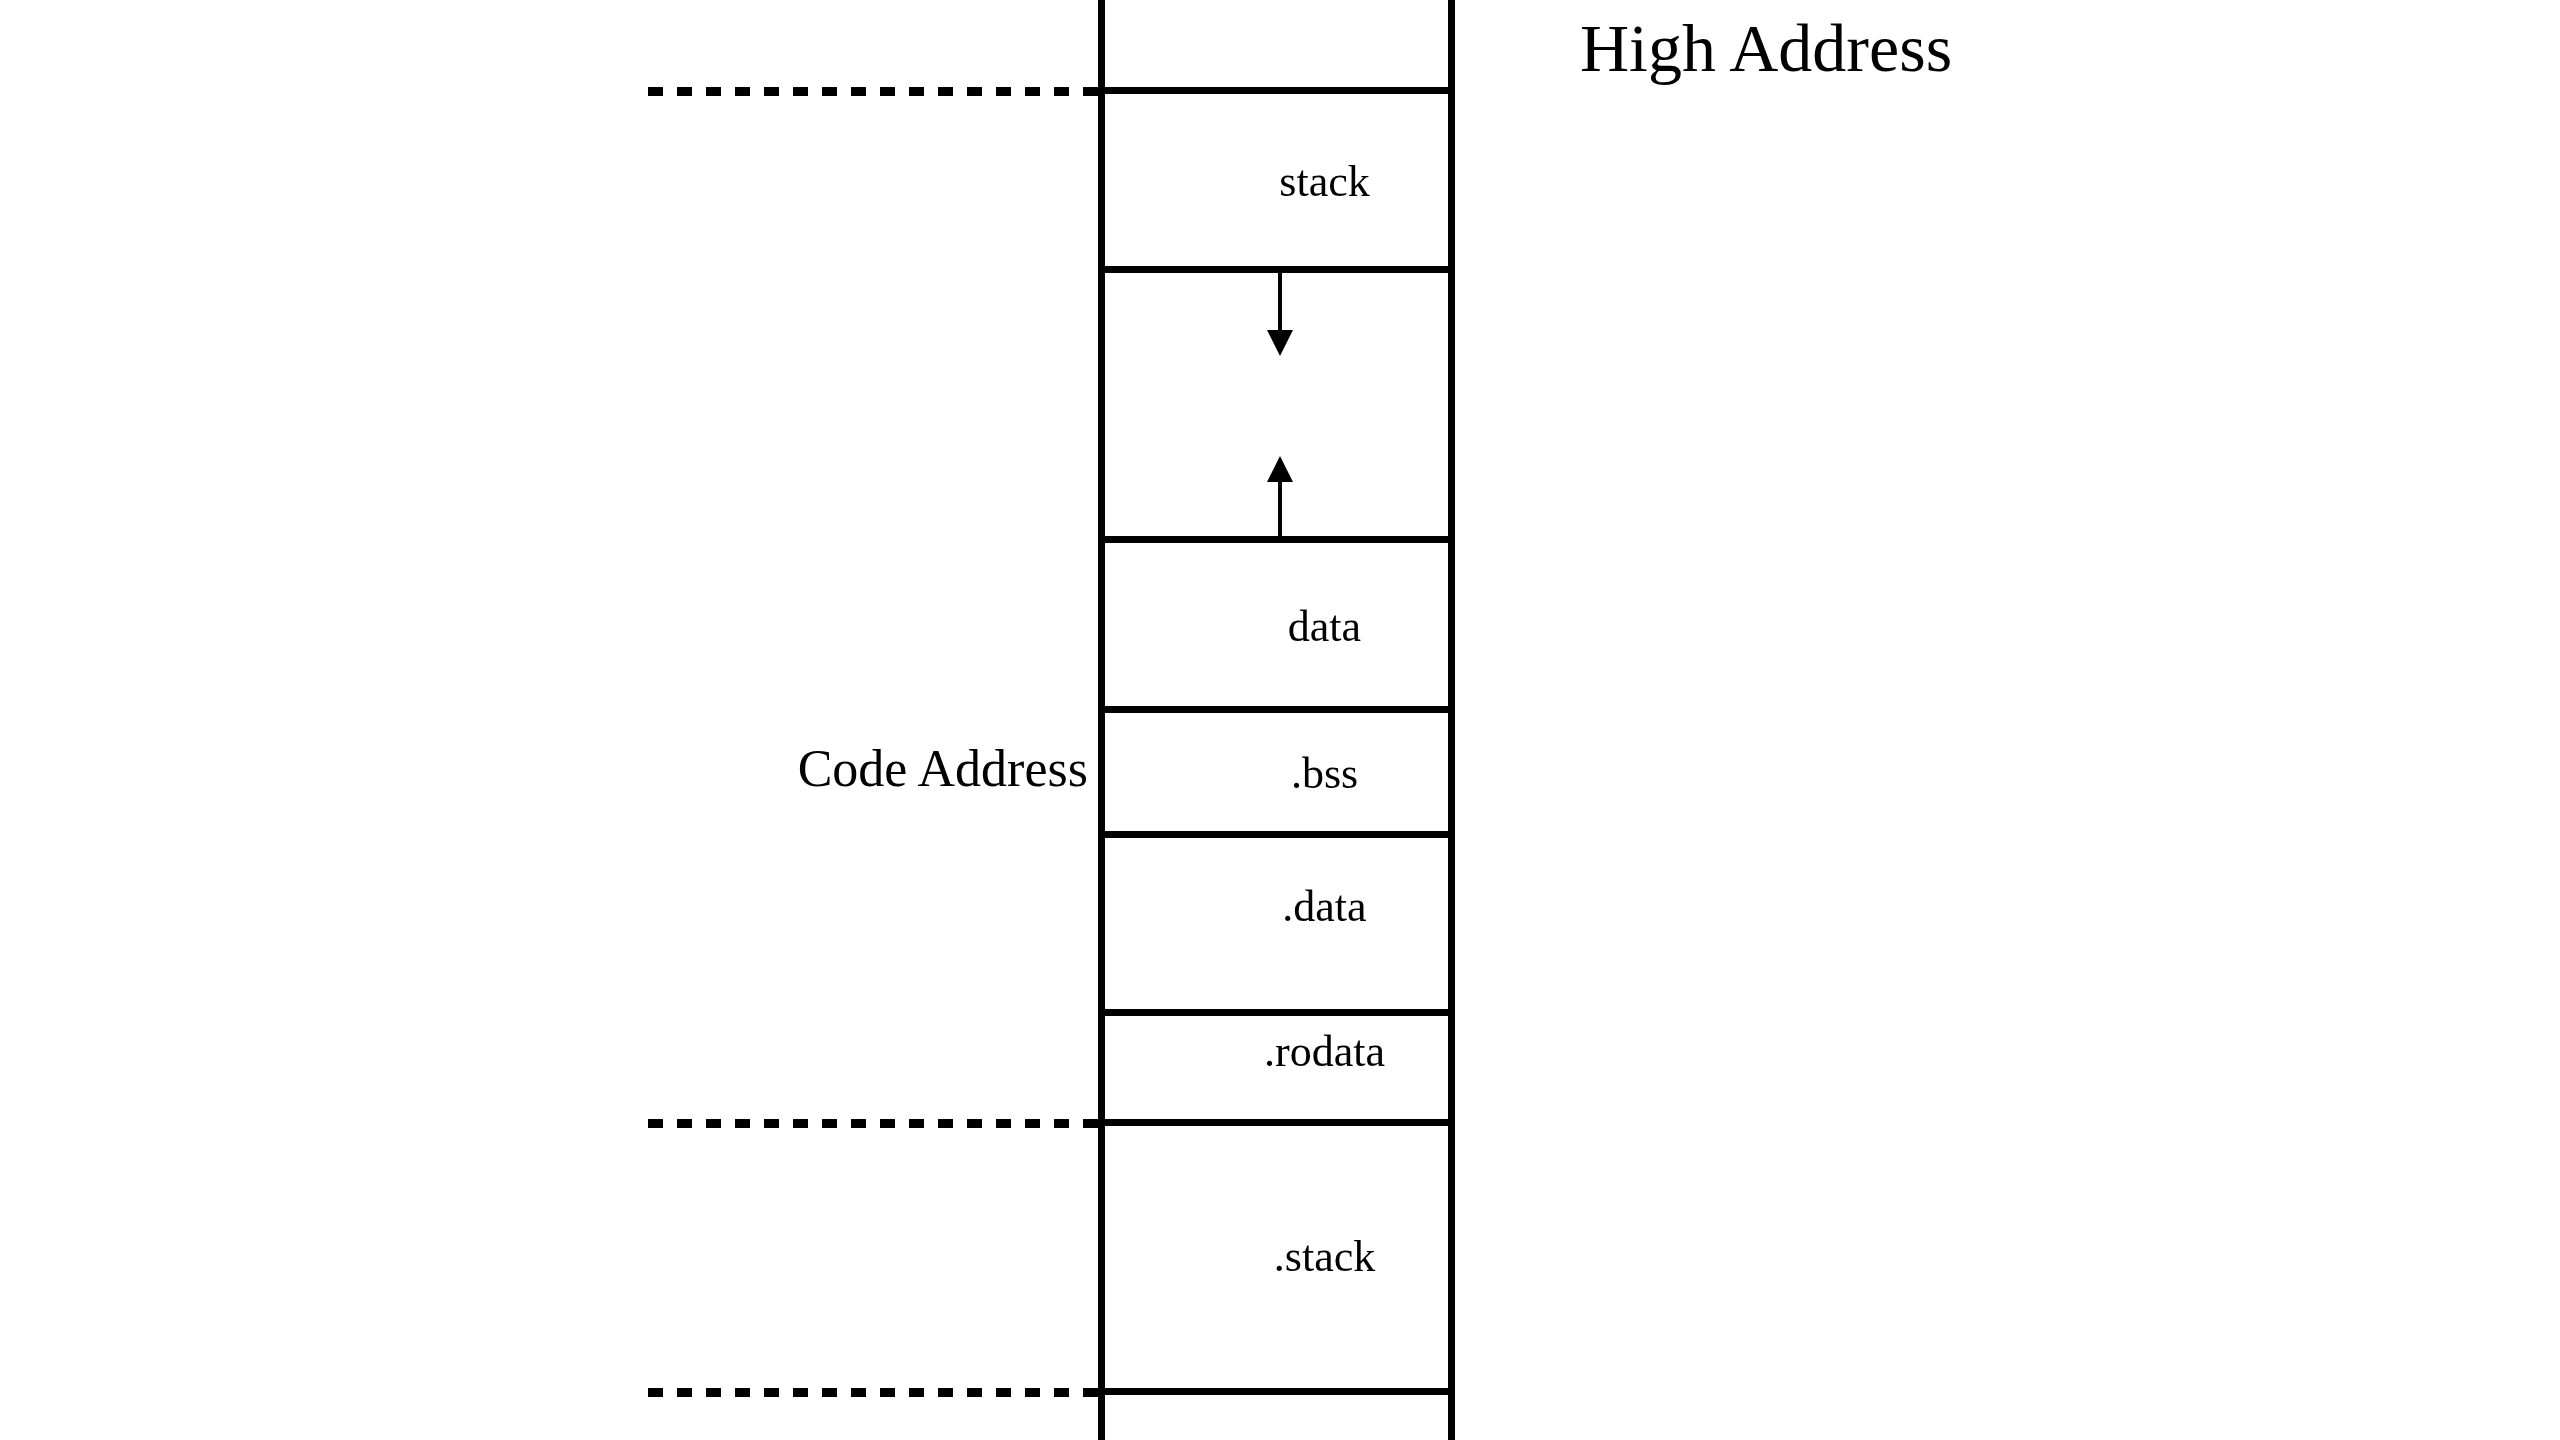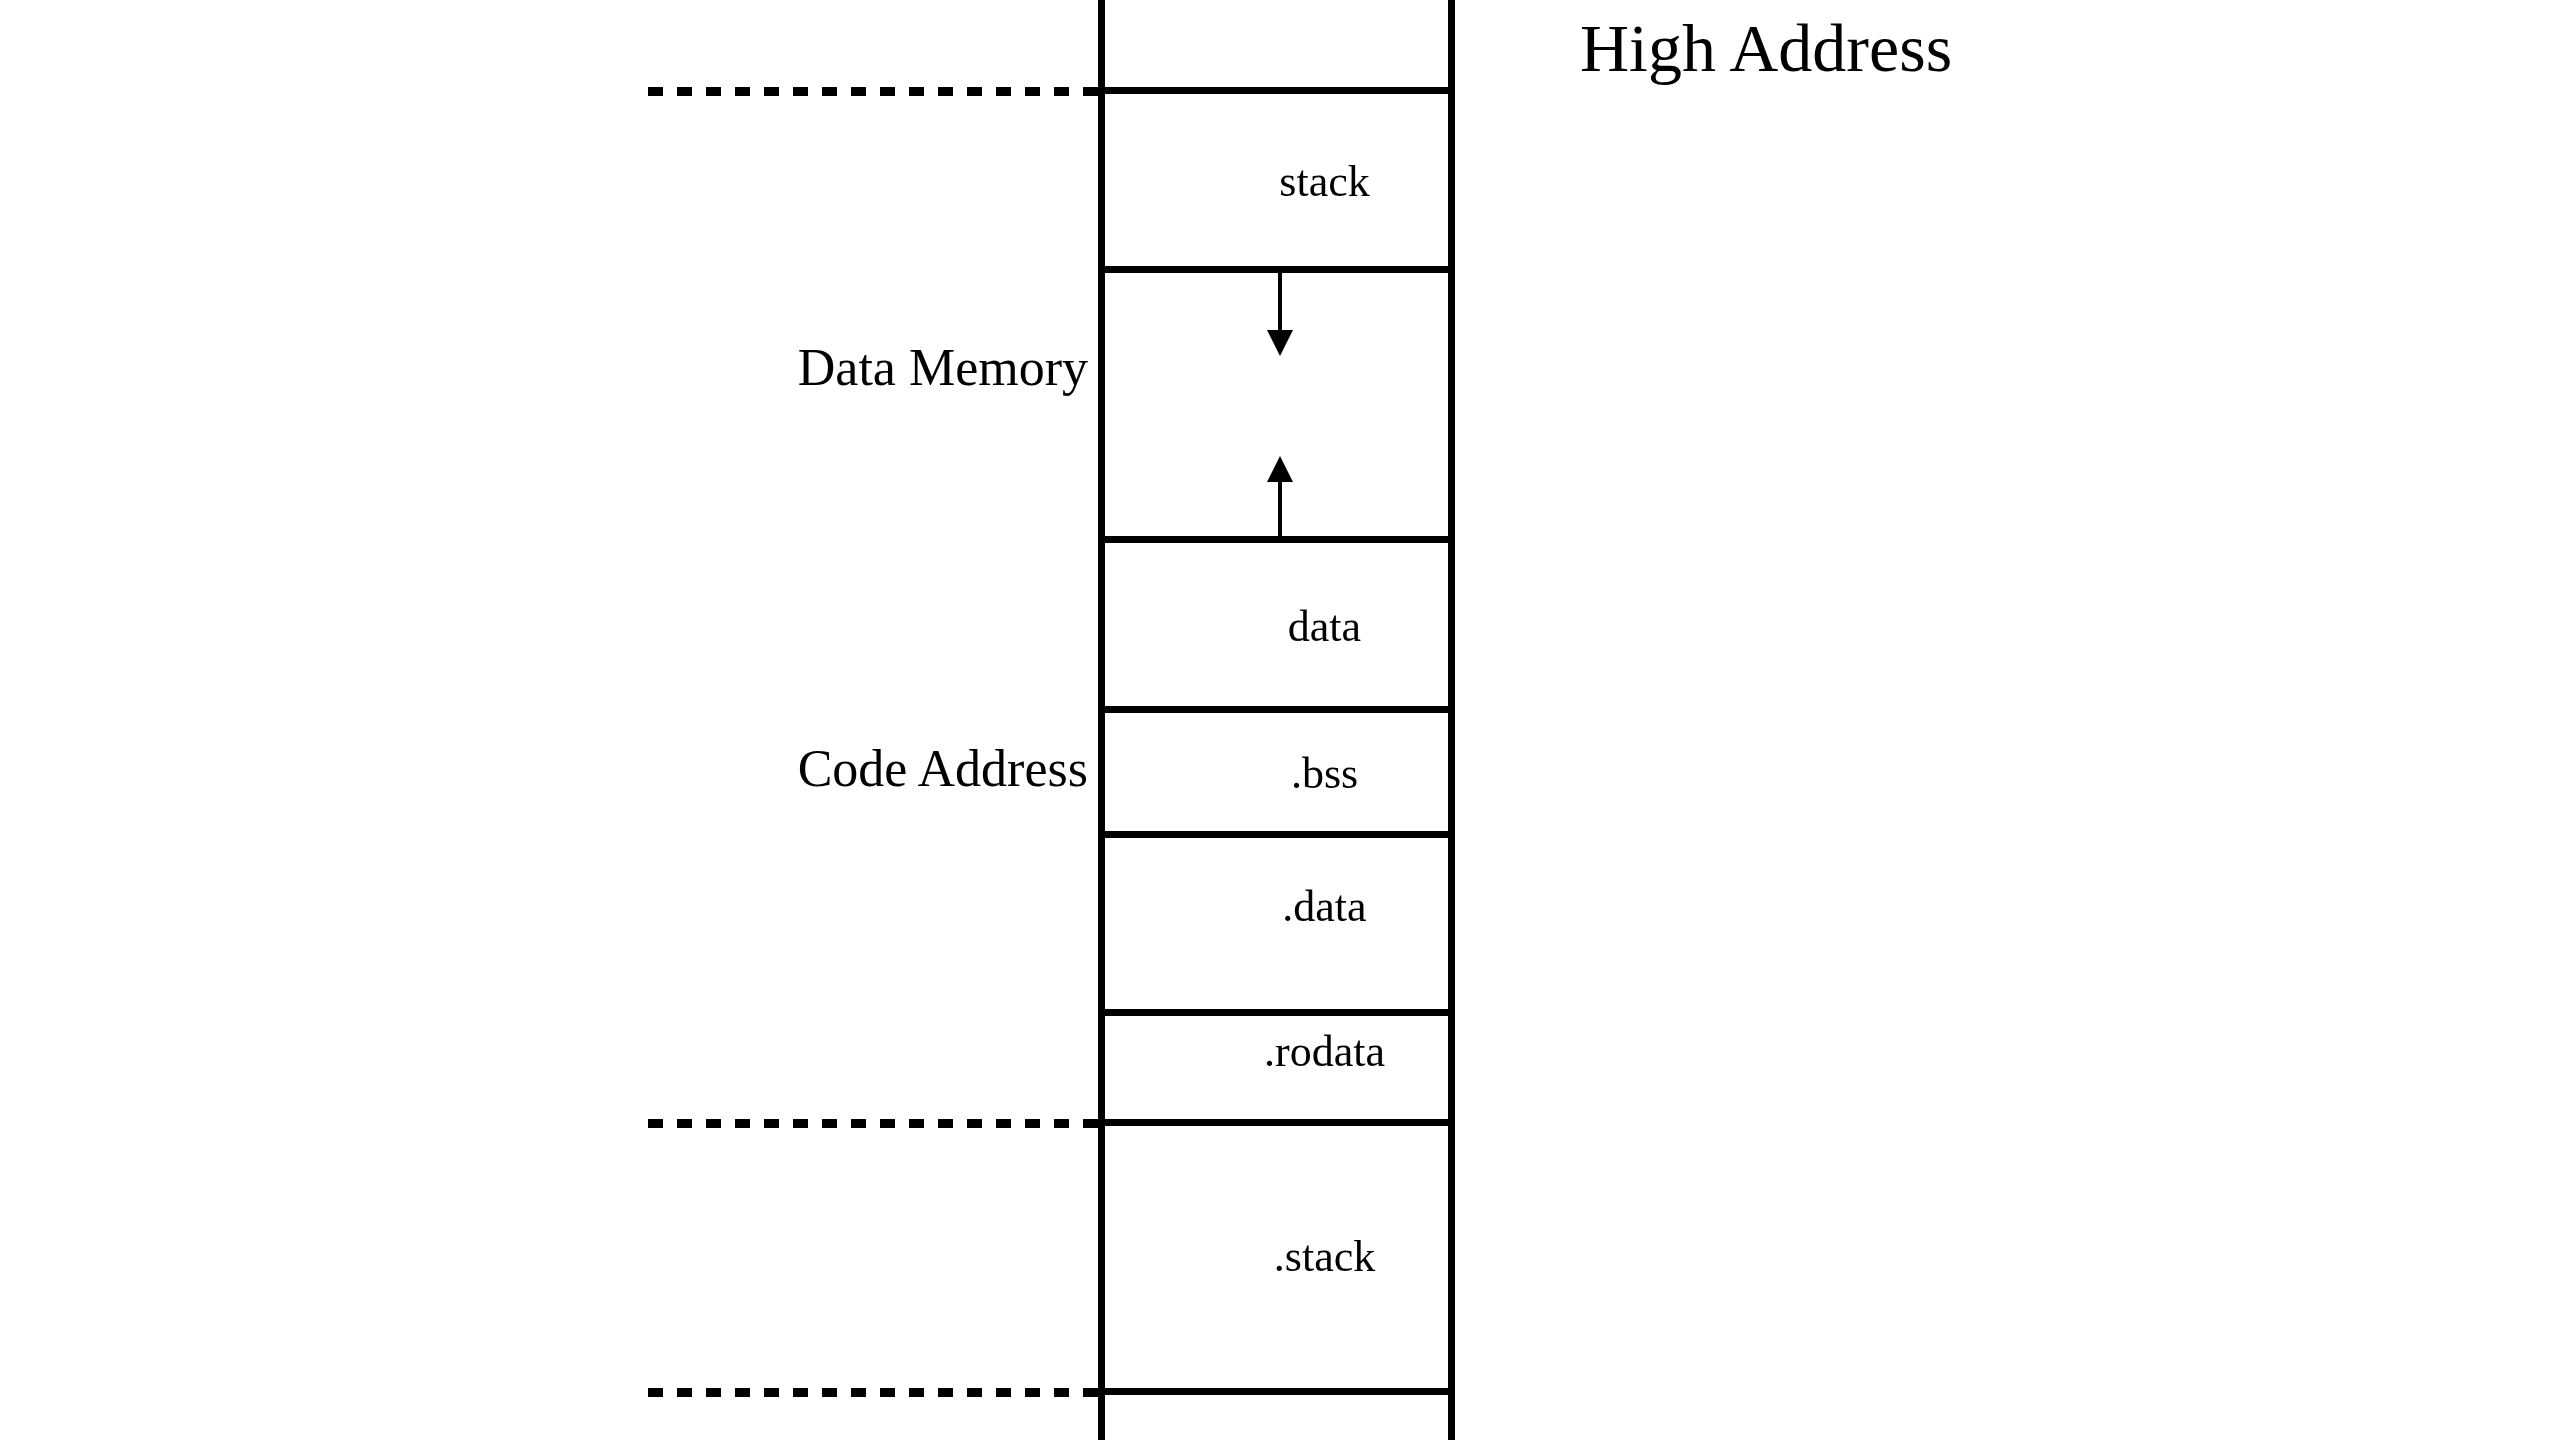--- a/index.html
+++ b/index.html
@@ -113,21 +113,20 @@
 </style>
 </head>
 <body>
 
 <div id="canvas">
 
   <div class="dashed-leader" style="top:87px"></div>
   <div class="dashed-leader" style="top:1119px"></div>
   <div class="dashed-leader" style="top:1388px"></div>
 
-  <div class="side-label" style="top:342px">Data Memory</div>
   <div class="side-label" style="top:743px">Code Address</div>
 
   <div class="mem-column">
 
     <div class="col-border-left"></div>
     <div class="col-border-right"></div>
 
     <div class="seg-rule" style="top:87px"></div>
     <div class="seg-rule" style="top:266px"></div>
     <div class="seg-rule" style="top:536px"></div>

